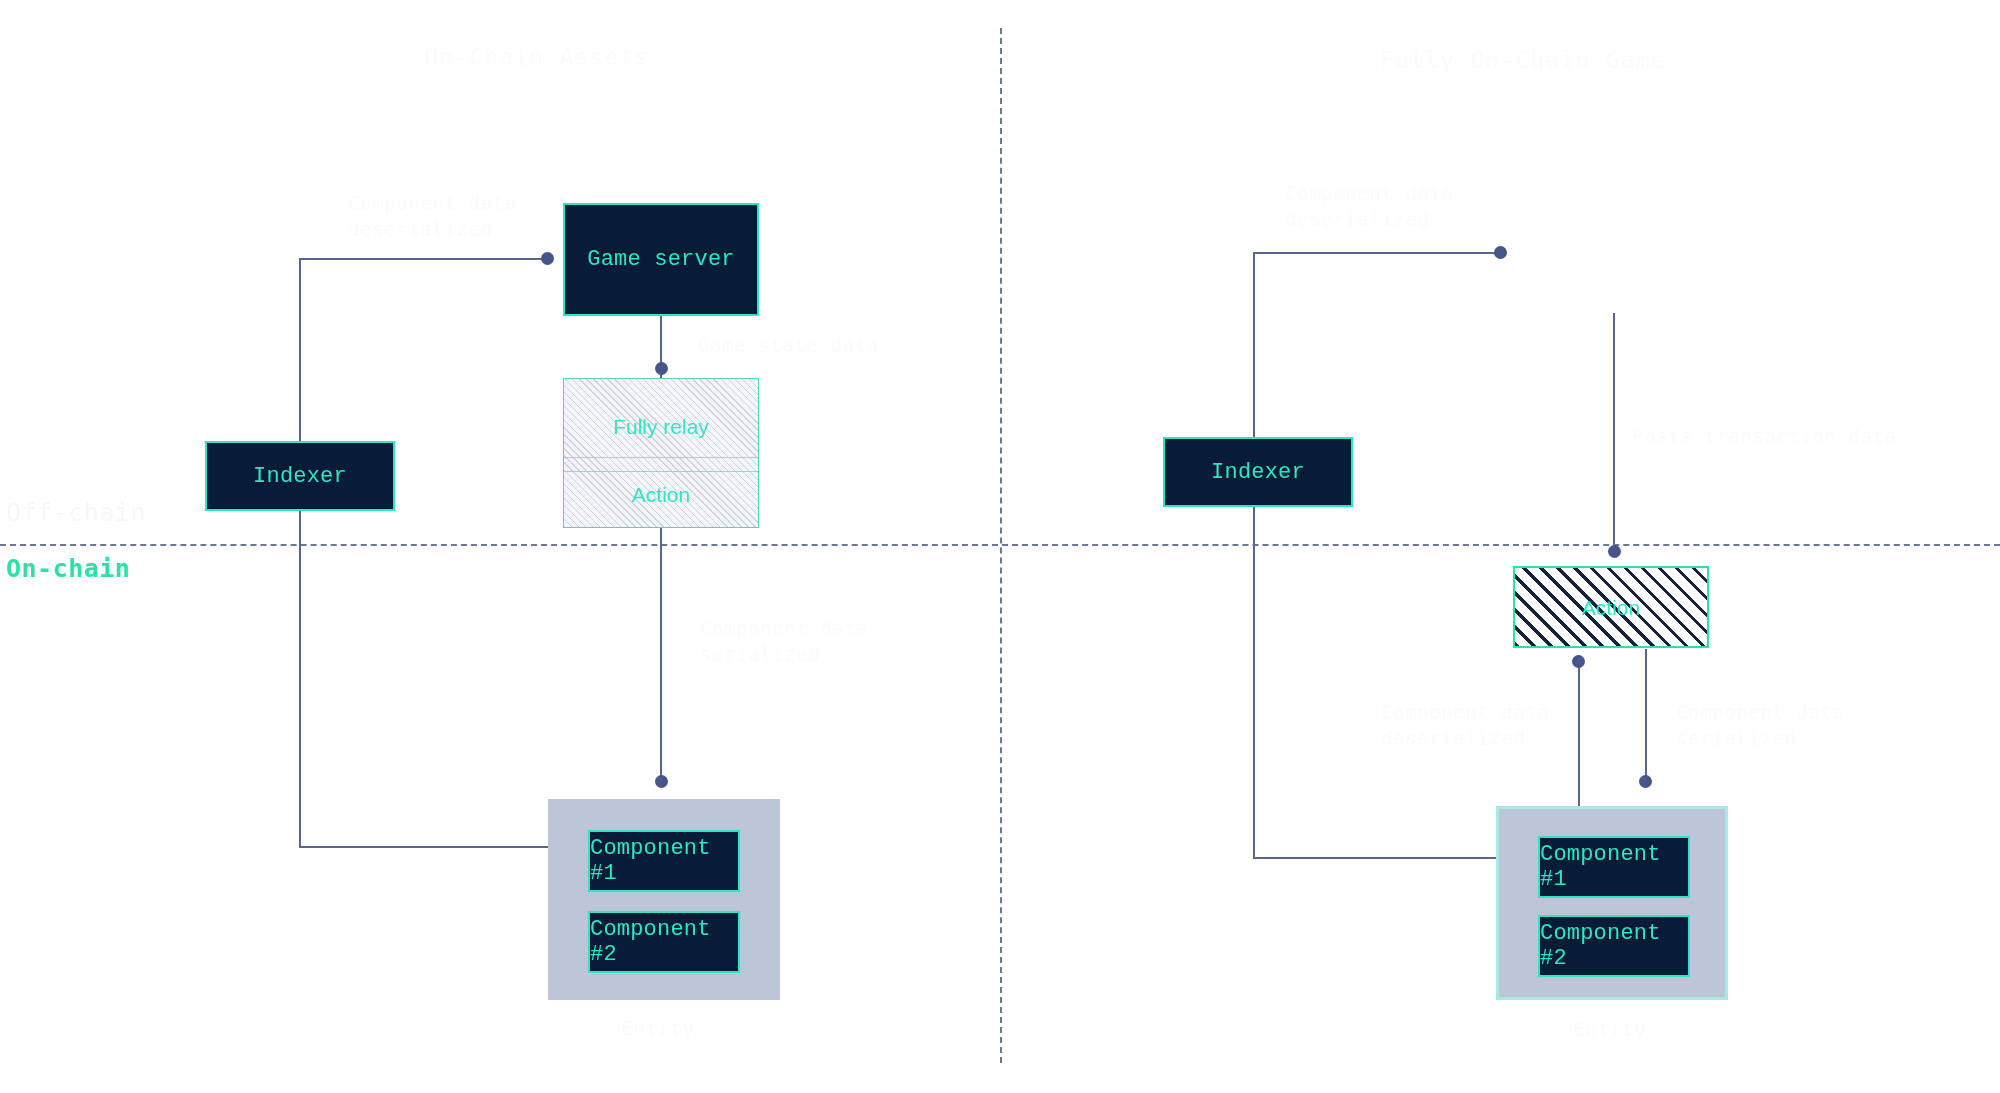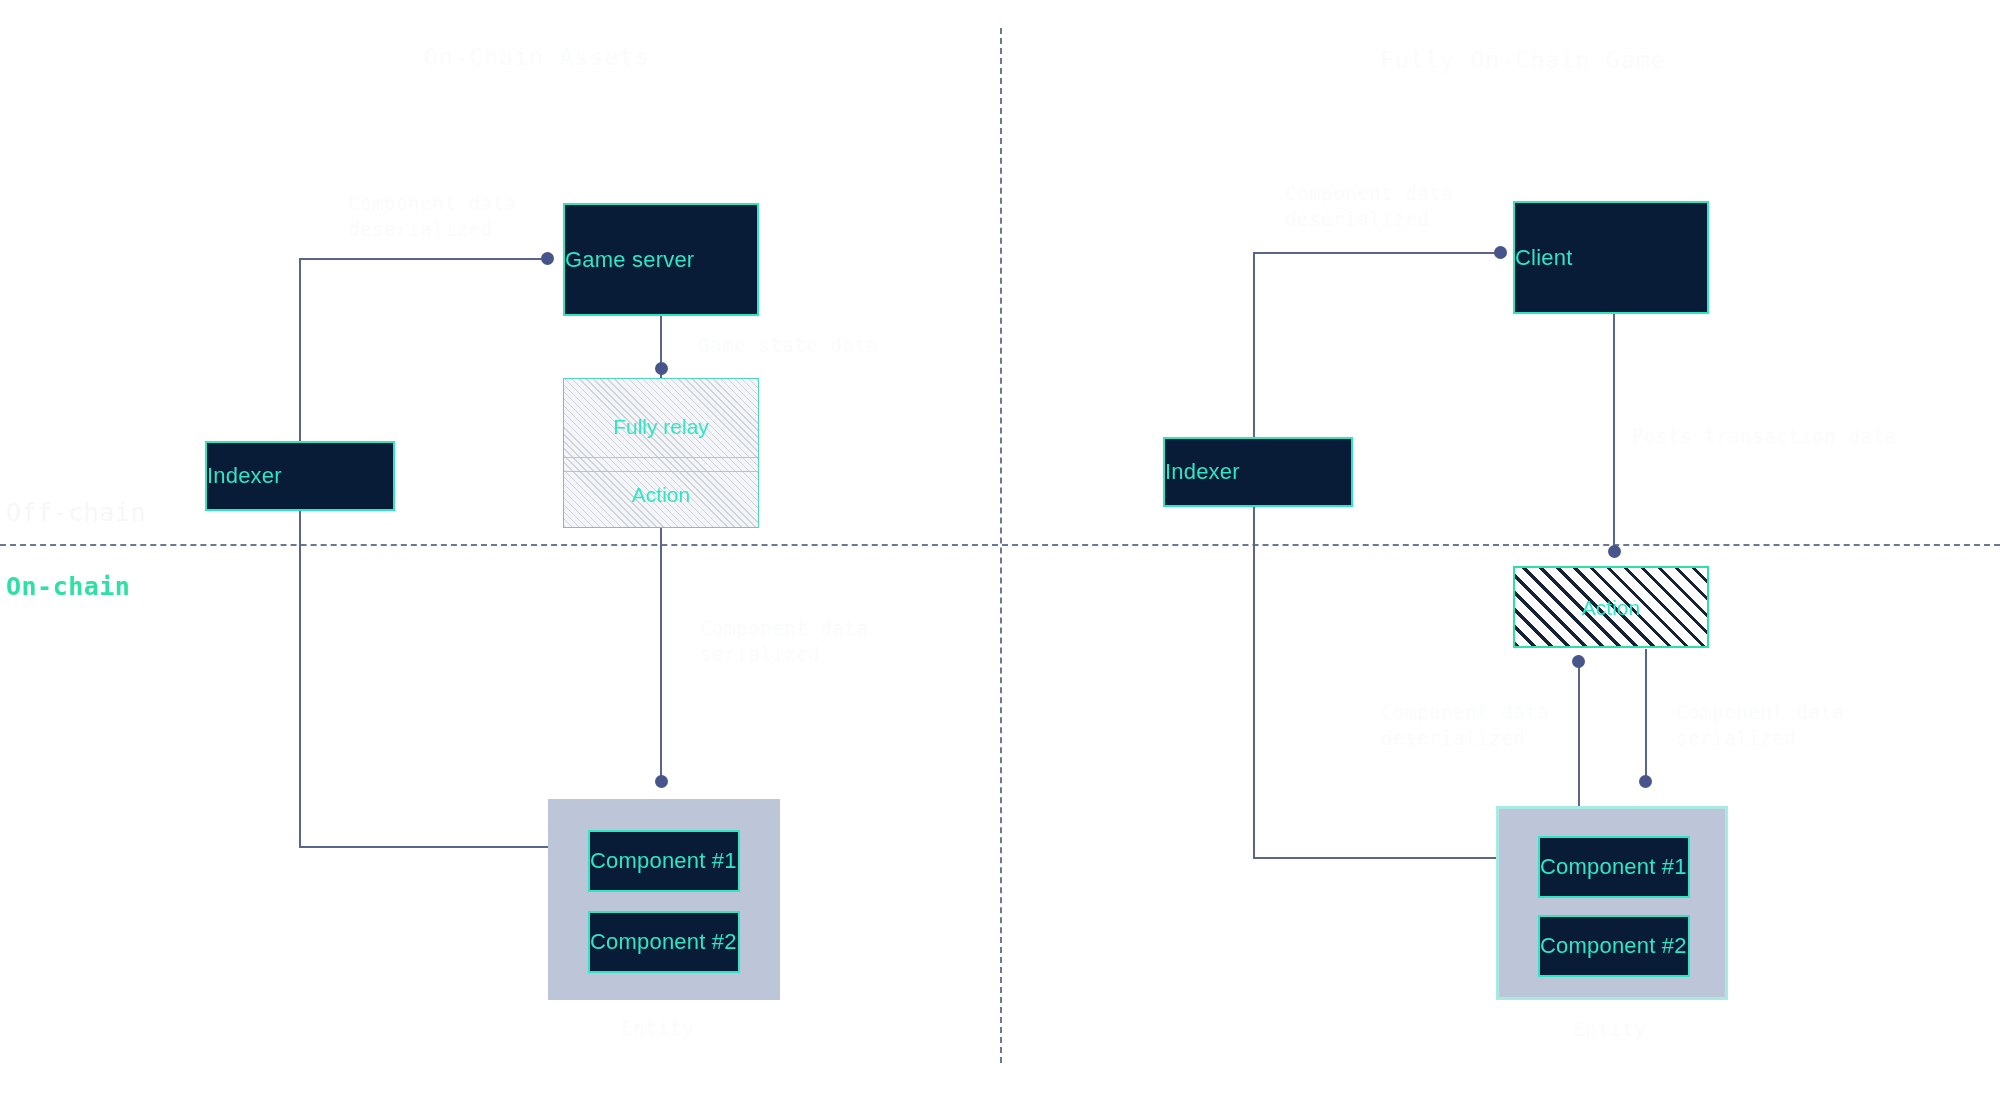--- a/index.html
+++ b/index.html
@@ -48,44 +48,45 @@
 
   
   .chain-label {
     position: absolute;
     font-family: "DejaVu Sans Mono", monospace;
     font-size: 25px;
     letter-spacing: 0.5px;
     white-space: nowrap;
   }
   #label-offchain { left: 6px; top: 498px; color: #f6f7f7; }
-  #label-onchain  { left: 6px; top: 572px; color: #2ee0a5; font-weight: 600; }
+  #label-onchain  { left: 6px; top: 554px; color: #2ee0a5; font-weight: 600; }
 
   
   .edge-label {
     position: absolute;
     font-family: "DejaVu Sans Mono", monospace;
     font-size: 19px;
     line-height: 26px;
     letter-spacing: 0.6px;
     color: #fafbfc;
     white-space: pre;
   }
 
   
   .node {
     position: absolute;
     background: #081c38;
     border: 2px solid #2ee6c5;
     box-sizing: border-box;
     display: flex;
     align-items: center;
+    justify-content: center;
     color: #2ee6c5;
     font-size: 22px;
-    font-family: Liberation Sans, sans-serif;
+    font-family: Liberation Mono, monospace;
     letter-spacing: 0.2px;
   }
 
   
   .entity-box {
     position: absolute;
     background: #bcc6d8;
     box-sizing: border-box;
   }
   .entity-box.teal-edge { border: 3px solid #a8e9e4; }
@@ -241,23 +242,20 @@
 
   <div class="conn-v" style="left:1613px; top:313px; height:237px;"></div>
   <div class="dot" style="left:1608px; top:545px;"></div>
 
   <div class="conn-v" style="left:1578px; top:655px; height:205px;"></div>
   <div class="dot" style="left:1572px; top:655px;"></div>
 
   <div class="conn-v" style="left:1645px; top:649px; height:133px;"></div>
   <div class="dot" style="left:1639px; top:775px;"></div>
 
-  <div class="node" style="left:1513px; top:201px; width:196px; height:113px;">
-    <span>Client</span>
-  </div>
 
   <div class="node" style="left:1163px; top:437px; width:190px; height:70px;">
     <span>Indexer</span>
   </div>
 
   <div class="hatch-dark" style="left:1513px; top:566px; width:196px; height:82px;">
     <div class="hatch-row-label" style="top:28px;">Action</div>
   </div>
 
   <div class="entity-box teal-edge" style="left:1496px; top:806px; width:232px; height:194px;">

